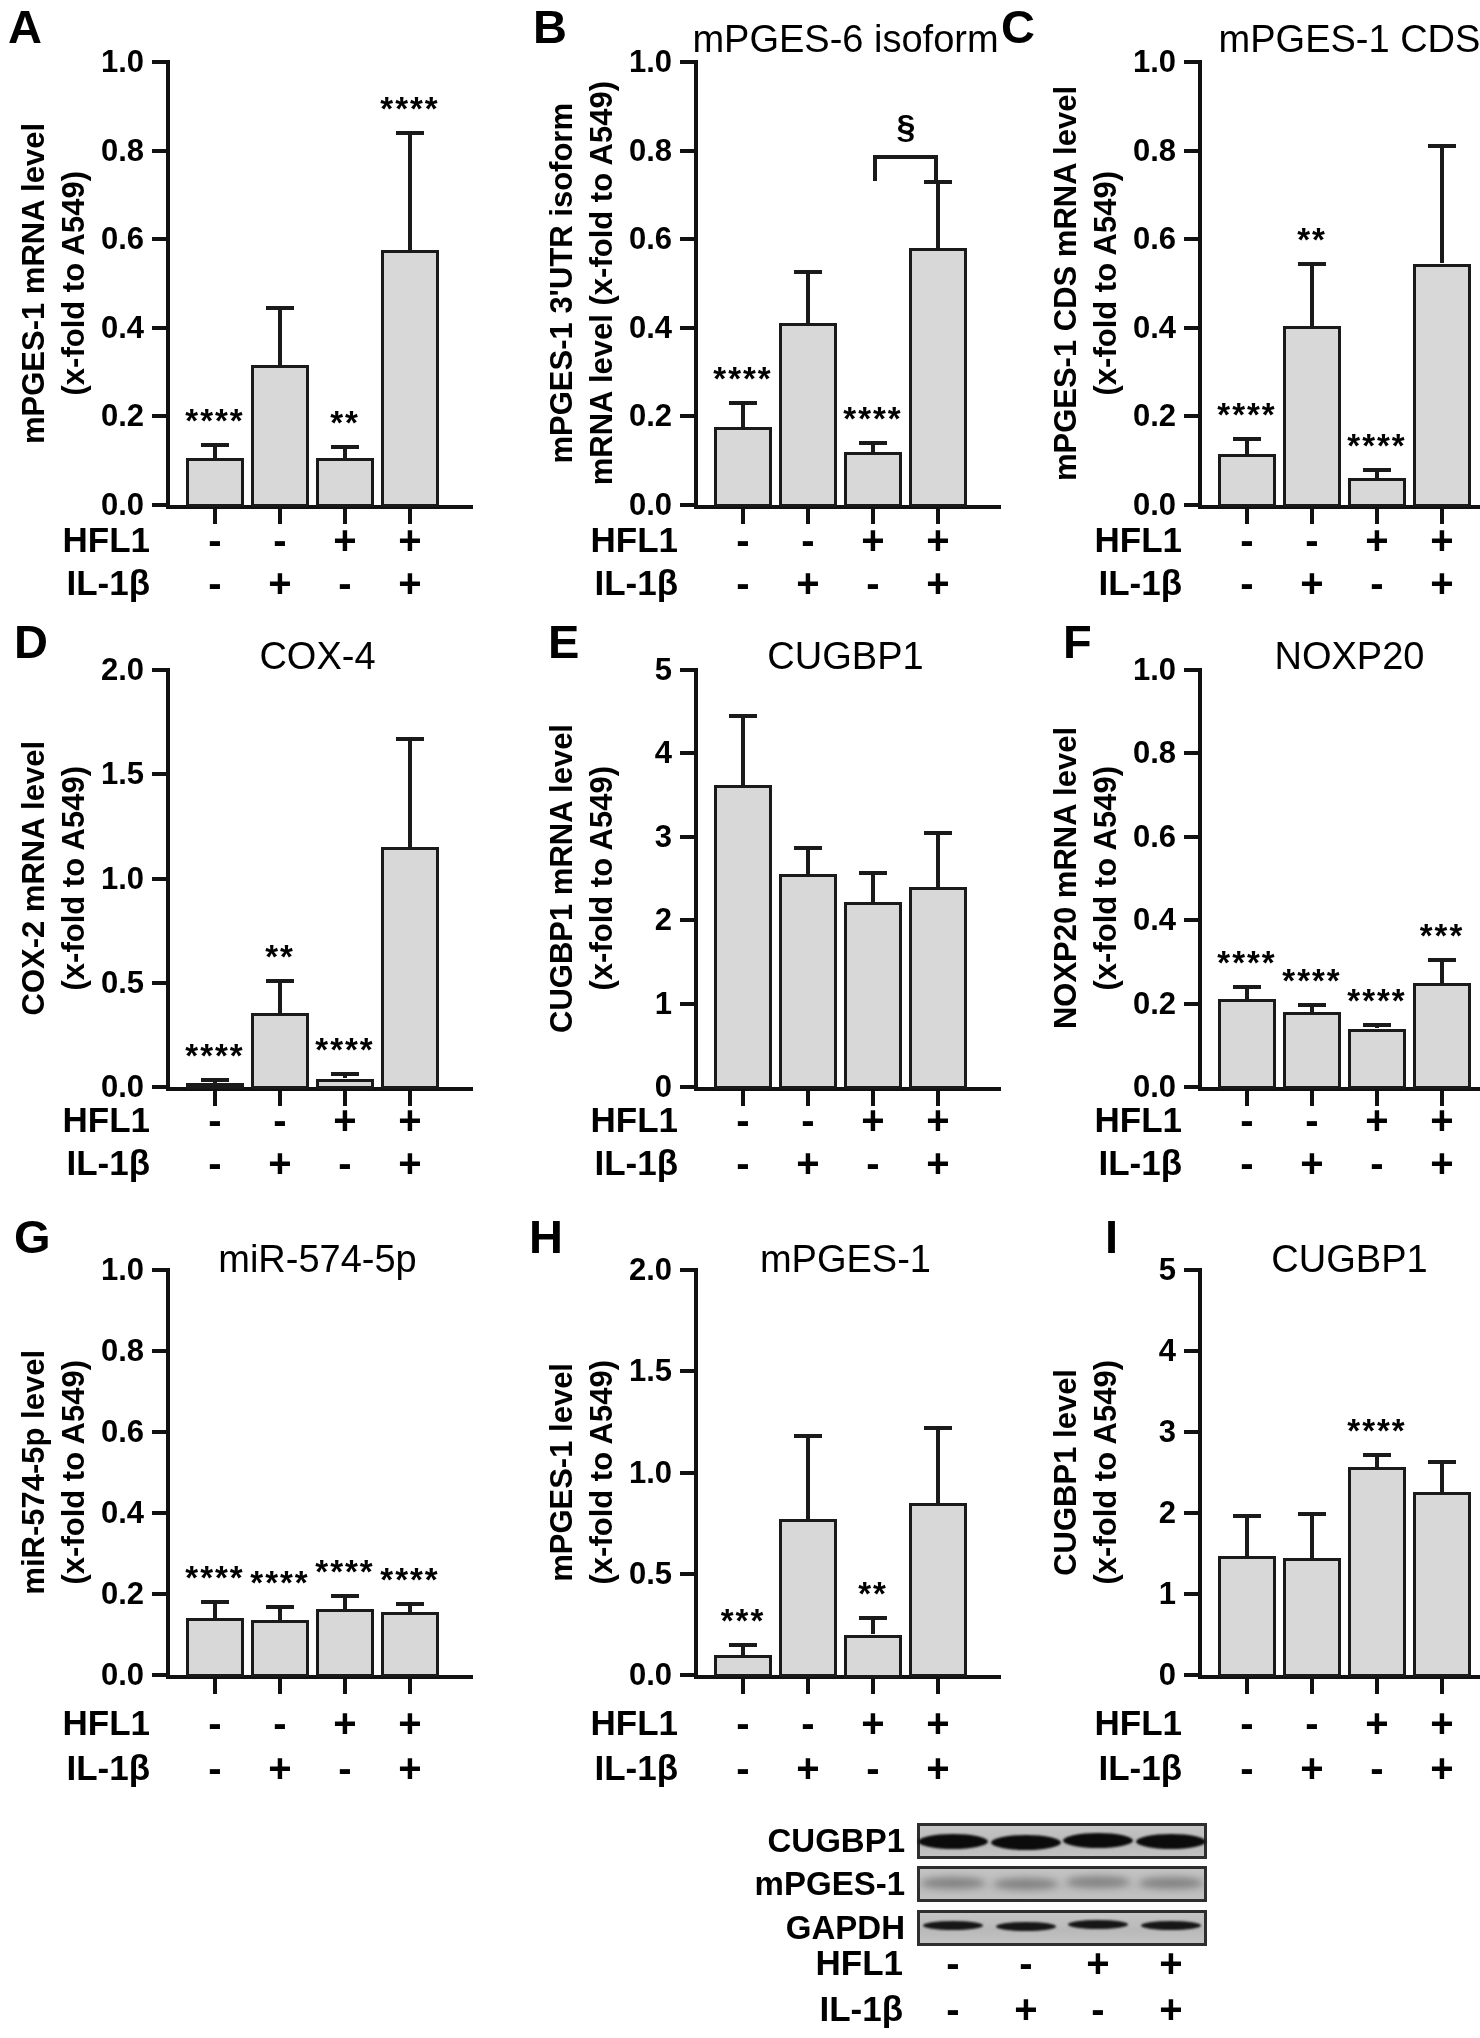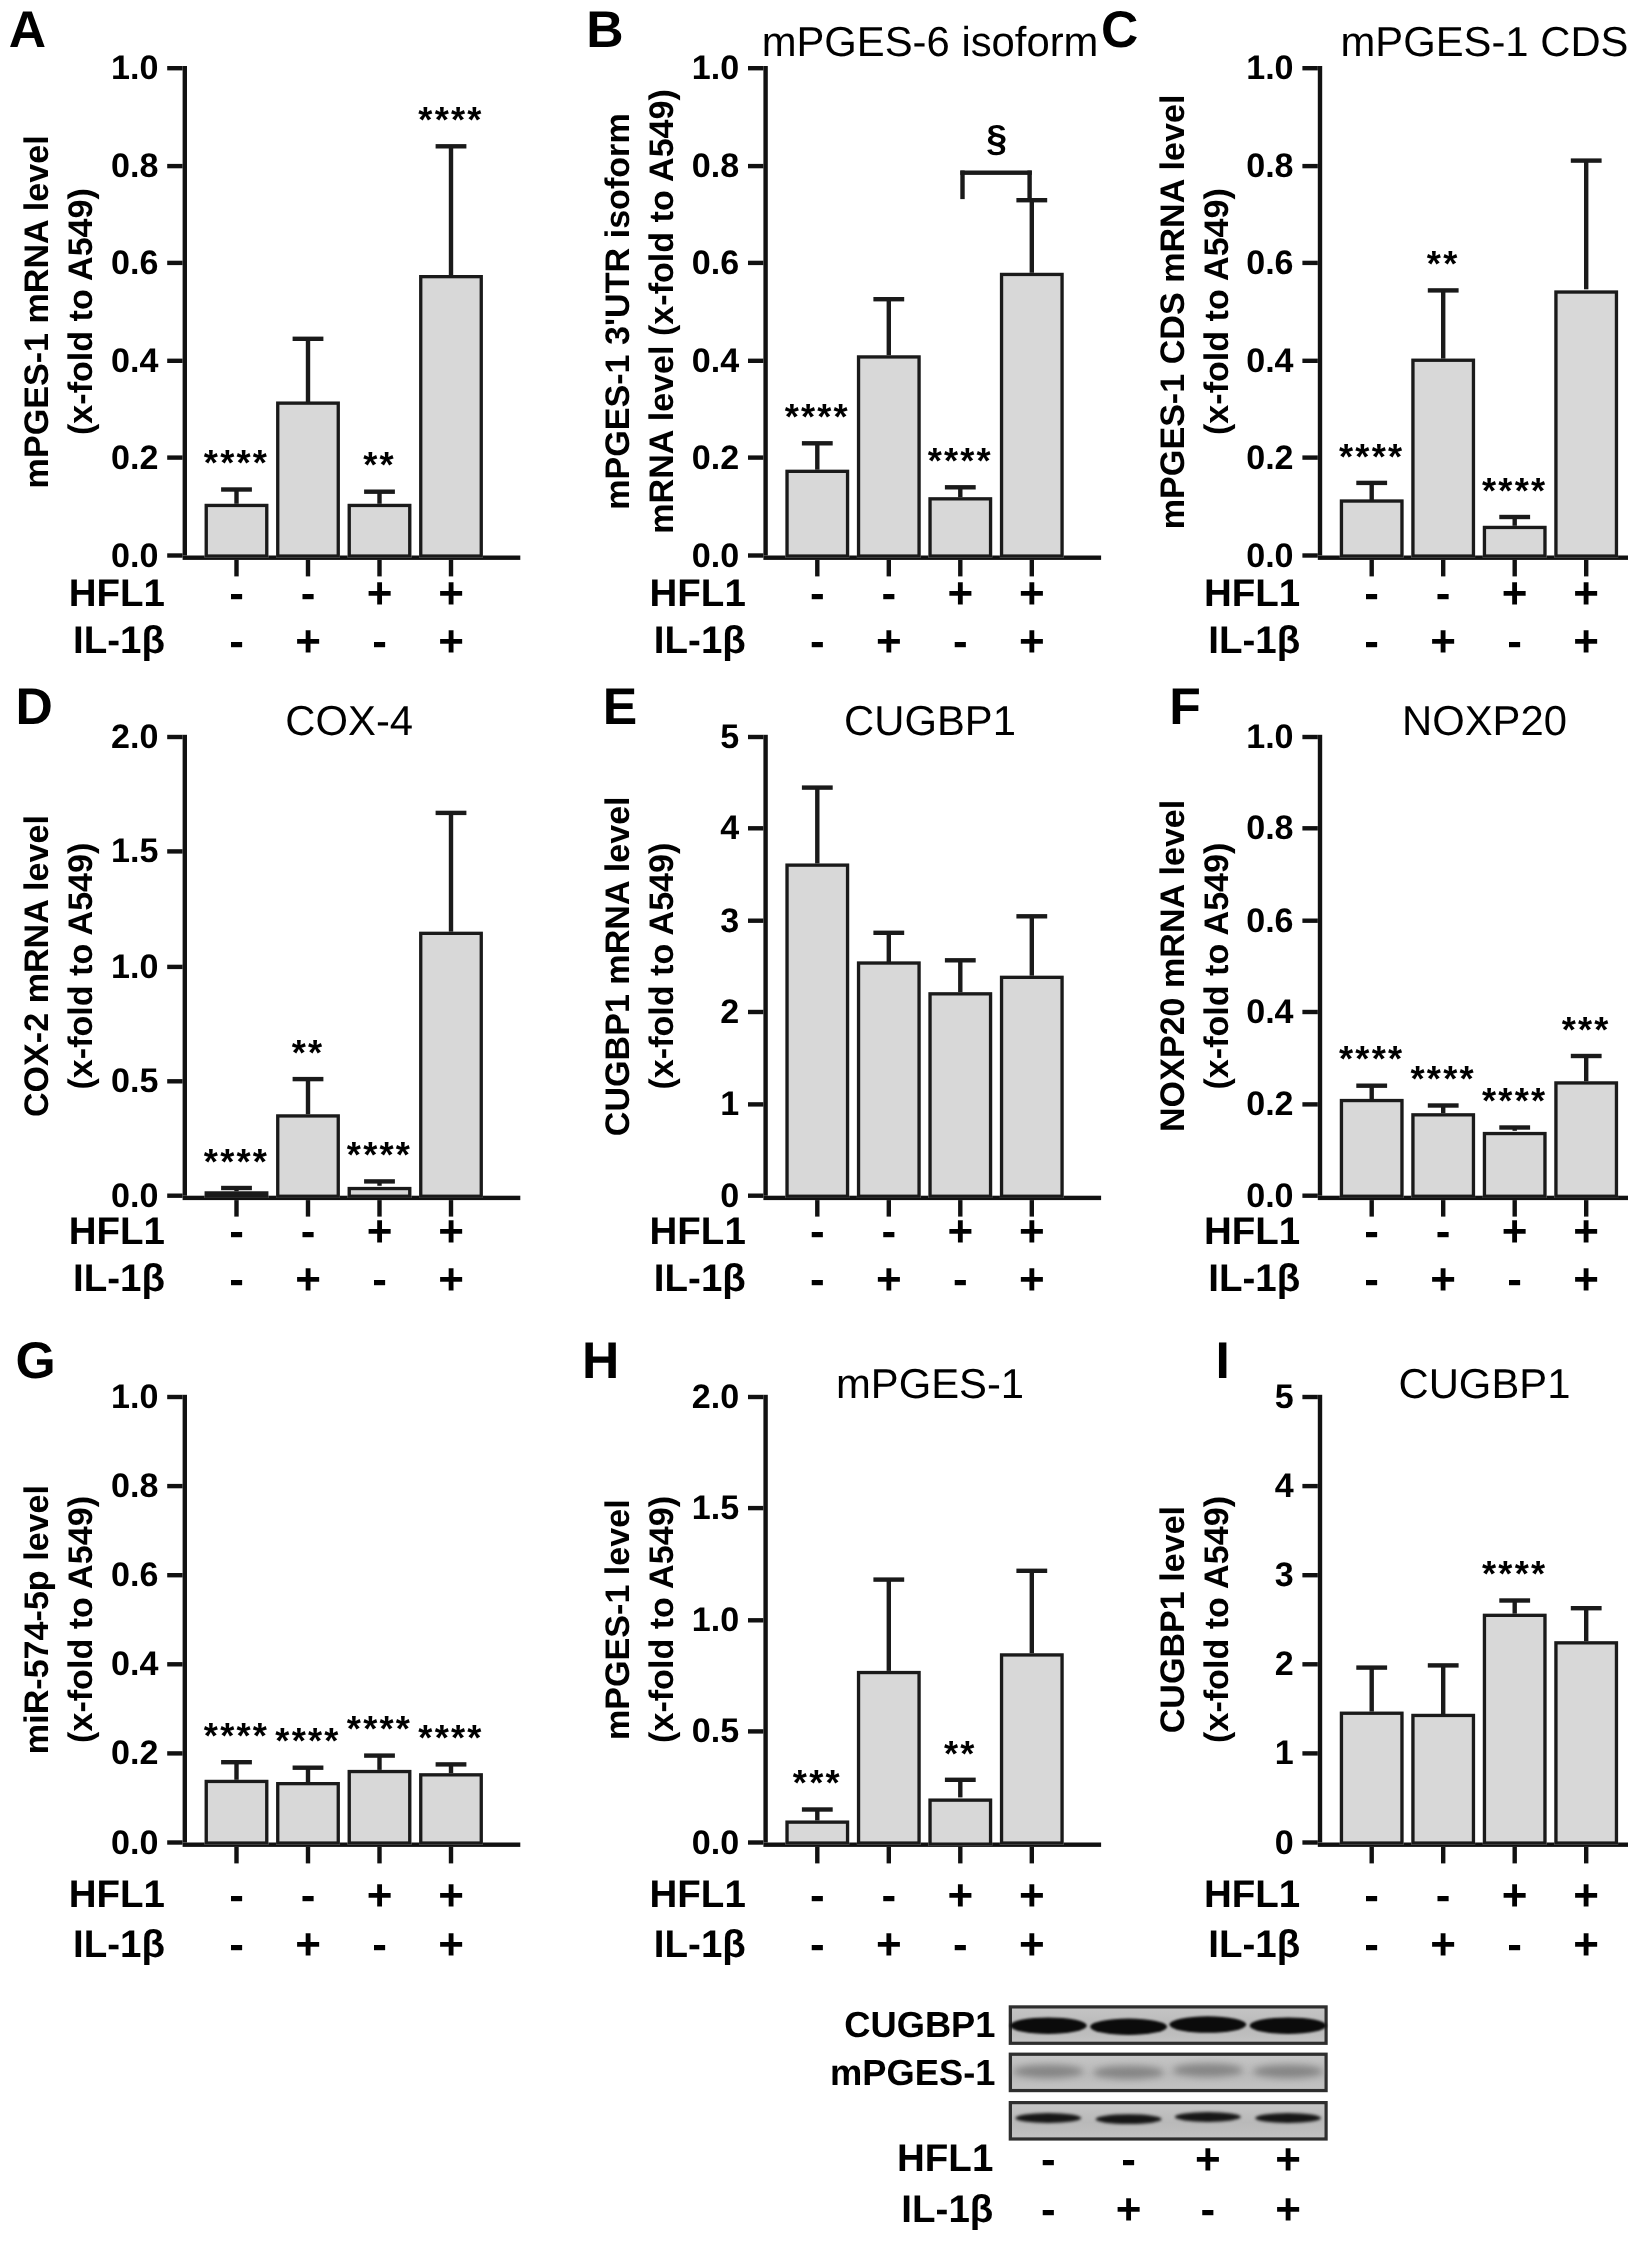--- a/index.html
+++ b/index.html
@@ -319,20 +319,21 @@
     <div class="abs treat-sym" style="left: 1217px; top: 1096px; width: 60px;">-</div>
     <div class="abs treat-sym" style="left: 1282px; top: 1096px; width: 60px;">-</div>
     <div class="abs treat-sym" style="left: 1347px; top: 1096px; width: 60px;">+</div>
     <div class="abs treat-sym" style="left: 1412px; top: 1096px; width: 60px;">+</div>
     <div class="abs treat-label" style="left: 1022px; top: 1139px; width: 160px;">IL-1β</div>
     <div class="abs treat-sym" style="left: 1217px; top: 1139px; width: 60px;">-</div>
     <div class="abs treat-sym" style="left: 1282px; top: 1139px; width: 60px;">+</div>
     <div class="abs treat-sym" style="left: 1347px; top: 1139px; width: 60px;">-</div>
     <div class="abs treat-sym" style="left: 1412px; top: 1139px; width: 60px;">+</div>
     <div class="abs panel-letter" style="left: 14px; top: 1212px;">G</div>
+    <div class="abs chart-title" style="left: 100px; top: 1236px; width: 435px;">miR-574-5p</div>
     <div class="abs ylab-wrap" style="left: 10px; top: 1250px; width: 88px; height: 445px;">
       <div class="ylab-line">miR-574-5p level</div>
       <div class="ylab-line">(x-fold to A549)</div>
     </div>
     <div class="abs axis" style="left: 166px; top: 1268px; width: 4px; height: 407px;"></div>
     <div class="abs axis" style="left: 166px; top: 1675px; width: 307px; height: 4px;"></div>
     <div class="abs tickmark" style="left: 152px; top: 1673px; width: 14px; height: 4px;"></div>
     <div class="abs ytick-label" style="left: 42px; top: 1656px; width: 102px;">0.0</div>
     <div class="abs tickmark" style="left: 152px; top: 1592px; width: 14px; height: 4px;"></div>
     <div class="abs ytick-label" style="left: 42px; top: 1575px; width: 102px;">0.2</div>
@@ -472,20 +473,21 @@
     <div class="abs band band-strong" style="left: 918px; top: 1834px; width: 70px;"></div>
     <div class="abs band band-strong" style="left: 991px; top: 1835px; width: 70px;"></div>
     <div class="abs band band-strong" style="left: 1063px; top: 1833px; width: 70px;"></div>
     <div class="abs band band-strong" style="left: 1136px; top: 1834px; width: 70px;"></div>
     <div class="abs blot-label" style="left: 557px; top: 1864px; width: 348px;">mPGES-1</div>
     <div class="abs blot-strip" style="left: 917px; top: 1866px; width: 290px; height: 36px;"></div>
     <div class="abs band band-faint" style="left: 921px; top: 1877px; width: 64px;"></div>
     <div class="abs band band-faint" style="left: 994px; top: 1878px; width: 64px;"></div>
     <div class="abs band band-faint" style="left: 1066px; top: 1876px; width: 64px;"></div>
     <div class="abs band band-faint" style="left: 1139px; top: 1877px; width: 64px;"></div>
+    <div class="abs blot-label" style="left: 557px; top: 1908px; width: 348px;">GAPDH</div>
     <div class="abs blot-strip" style="left: 917px; top: 1910px; width: 290px; height: 36px;"></div>
     <div class="abs band band-medium" style="left: 923px; top: 1921px; width: 60px;"></div>
     <div class="abs band band-medium" style="left: 996px; top: 1922px; width: 60px;"></div>
     <div class="abs band band-medium" style="left: 1068px; top: 1920px; width: 60px;"></div>
     <div class="abs band band-medium" style="left: 1141px; top: 1921px; width: 60px;"></div>
     <div class="abs treat-label" style="left: 697px; top: 1939px; width: 206px;">HFL1</div>
     <div class="abs treat-sym" style="left: 923px; top: 1939px; width: 60px;">-</div>
     <div class="abs treat-sym" style="left: 996px; top: 1939px; width: 60px;">-</div>
     <div class="abs treat-sym" style="left: 1068px; top: 1939px; width: 60px;">+</div>
     <div class="abs treat-sym" style="left: 1141px; top: 1939px; width: 60px;">+</div>

